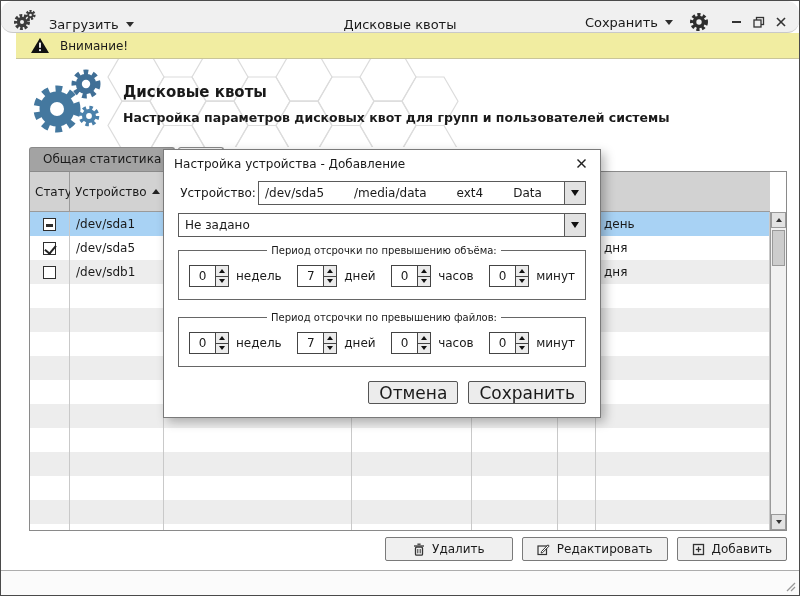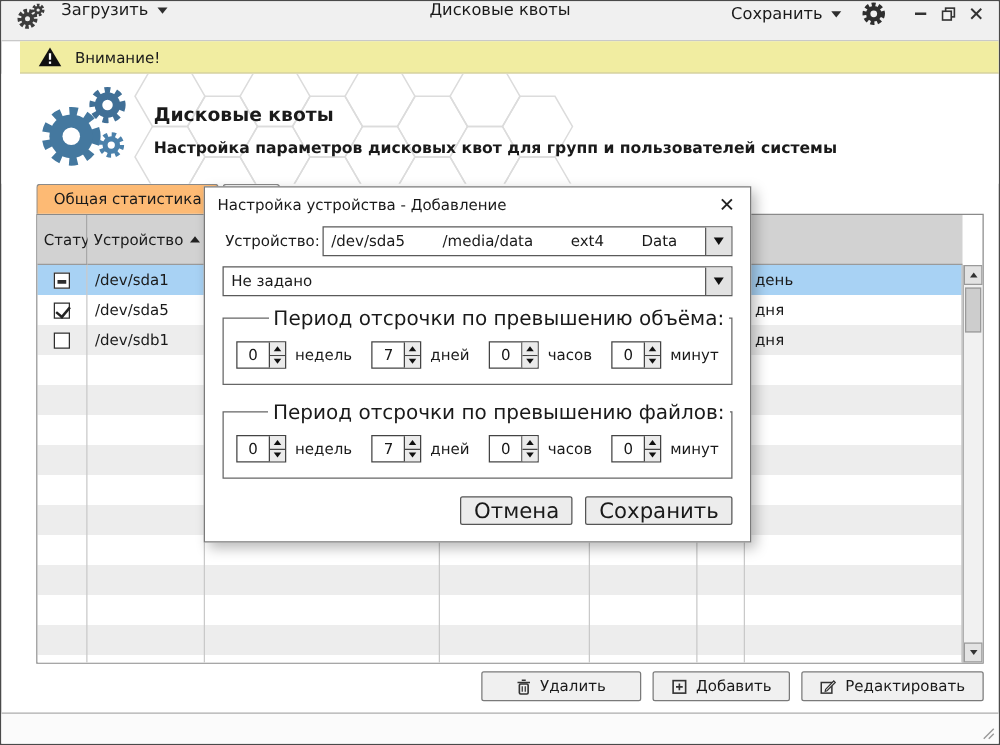--- a/index.html
+++ b/index.html
@@ -1,20 +1,20 @@
 <!DOCTYPE html>
 <html><head>
 <meta charset="utf-8">
 <style>
   html,body{margin:0;padding:0;background:#e9e9e9;font-family:"DejaVu Sans",sans-serif;}
   *{box-sizing:border-box;}
   .window{position:relative;width:800px;height:596px;background:#fff;border:1px solid #4a4a4a;overflow:hidden;color:#1a1a1a;}
 
   
-  .titlebar{position:absolute;left:0;top:0;right:0;height:32px;background:#f0f0f0;border-bottom:1px solid #c9c9c9;display:flex;align-items:flex-start;}
+  .titlebar{position:absolute;left:0;top:0;right:0;height:32px;background:#f0f0f0;border-bottom:1px solid #c9c9c9;display:flex;align-items:flex-end;border-radius:12px;}
   .app-icon{margin-left:12px;display:flex;align-items:center;}
   .tb-btn{display:flex;align-items:center;gap:7px;margin-left:12px;font-size:13px;cursor:default;}
   .tb-title{position:absolute;left:0;right:0;text-align:center;font-size:13px;pointer-events:none;}
   .tb-right{margin-left:auto;display:flex;align-items:center;gap:16px;margin-right:12px;}
   .winbtns{display:flex;align-items:center;gap:10px;margin-left:6px;}
   .caret-down{width:0;height:0;border-left:4px solid transparent;border-right:4px solid transparent;border-top:5px solid #2e2e2e;}
 
   
   .warning{position:absolute;left:15px;top:32px;right:0;height:26px;background:#f1eda1;border-bottom:1px solid #c9c59a;display:flex;align-items:center;}
   .warning .txt{margin-left:10px;font-size:12px;}
@@ -24,21 +24,21 @@
   .header{position:absolute;left:0;top:58px;right:0;height:88px;background:#fff;overflow:hidden;}
   .hexes{position:absolute;left:105px;top:0;}
   .hexes polygon{fill:none;stroke:#dcdcdc;stroke-width:1.2;}
   .logo{position:absolute;left:24px;top:4px;}
   .h-titles{position:absolute;left:122px;top:24px;}
   .h-title{font-size:15px;font-weight:bold;}
   .h-sub{font-size:12.5px;font-weight:bold;margin-top:9px;}
 
   
   .tabs{position:absolute;left:28px;top:146px;height:24px;display:flex;gap:3px;z-index:2;}
-  .tab{padding:0 13px;line-height:22px;font-size:12px;background:#fdba74;border:1px solid #8a8a8a;border-bottom:none;border-radius:3px 3px 0 0;}
+  .tab{padding:0 13px;line-height:22px;font-size:12px;background:#a3a3a3;border:1px solid #8a8a8a;border-bottom:none;border-radius:3px 3px 0 0;}
   .tab.active{background:#f4f4f4;}
 
   
   .table{position:absolute;left:28px;top:170px;width:758px;height:360px;border:1px solid #8a8a8a;background:#fff;}
   .thead{position:absolute;left:0;top:0;right:0;height:40px;display:grid;grid-template-columns:40px 94px 188px 120px 86px 38px 174px 16px;}
   .th{background:#d2d2d2;border-right:1px solid #9a9a9a;border-bottom:1px solid #9a9a9a;display:flex;align-items:center;font-size:12px;padding:2px 5px;gap:5px;}
   .th:last-child{border-right:none;}
   .th .two{line-height:15px;font-size:12px;}
   .sort{width:0;height:0;border-left:4px solid transparent;border-right:4px solid transparent;border-bottom:5px solid #222;}
   .tbody{position:absolute;left:0;top:40px;right:16px;bottom:0;overflow:hidden;}
@@ -80,21 +80,21 @@
   .frow{display:flex;align-items:center;margin-bottom:8px;}
   .flabel{font-size:12px;flex-shrink:0;}
   .flabel.l1{width:80px;}
   .flabel.l2{width:178px;}
   .combo{flex:1;height:24px;border:1px solid #5a5a5a;background:#fff;display:flex;align-items:center;padding-left:6px;}
   .combo-vals{display:flex;gap:30px;font-size:12px;}
   .combo-val{font-size:12px;}
   .combo-arrow{margin-left:auto;width:21px;height:100%;border-left:1px solid #5a5a5a;background:#e2e2e2;display:flex;align-items:center;justify-content:center;}
   .combo-arrow .car{width:0;height:0;border-left:4.5px solid transparent;border-right:4.5px solid transparent;border-top:6px solid #111;}
   fieldset.grp{border:1px solid #666;margin:6px 0 0 0;padding:9px 8px 12px 8px;}
-  fieldset.grp legend{font-size:16px;padding:0 4px;margin-left:17px;}
+  fieldset.grp legend{font-size:10px;padding:0 4px;margin-left:2px;}
   .spin-row{display:flex;align-items:center;justify-content:space-between;padding:0 2px;}
   .unit{display:flex;align-items:center;gap:7px;}
   .unit-lbl{font-size:12px;}
   .spin{width:40px;height:22px;border:1px solid #444;background:#fff;display:flex;}
   .spin .val{flex:1;display:flex;align-items:center;justify-content:center;font-size:12px;}
   .spin .btns{width:13px;border-left:1px solid #444;display:flex;flex-direction:column;}
   .spin .sb{flex:1;background:#ebebeb;display:flex;align-items:center;justify-content:center;}
   .spin .sb.u{border-bottom:1px solid #444;}
   .spin .sb .t-up{width:0;height:0;border-left:3px solid transparent;border-right:3px solid transparent;border-bottom:4px solid #111;}
   .spin .sb .t-dn{width:0;height:0;border-left:3px solid transparent;border-right:3px solid transparent;border-top:4px solid #111;}
@@ -375,34 +375,34 @@
     <div class="act-btn del">
       <svg width="12" height="13" viewBox="0 0 12 13">
         <line x1="1" y1="3" x2="11" y2="3" stroke="#333" stroke-width="1.3"></line>
         <line x1="4.4" y1="1.2" x2="7.6" y2="1.2" stroke="#333" stroke-width="1.3"></line>
         <rect x="2.5" y="4.2" width="7" height="8" rx="1" fill="none" stroke="#333" stroke-width="1.3"></rect>
         <line x1="4.8" y1="6" x2="4.8" y2="10.3" stroke="#333" stroke-width="1"></line>
         <line x1="7.2" y1="6" x2="7.2" y2="10.3" stroke="#333" stroke-width="1"></line>
       </svg>
       <span>Удалить</span>
     </div>
+    <div class="act-btn edit">
+      <svg width="13" height="13" viewBox="0 0 13 13">
+        <rect x="1" y="3" width="8.5" height="8.5" fill="none" stroke="#333" stroke-width="1.2"></rect>
+        <path d="M4.5 8.5 L11 1.8 L12.2 3 L5.6 9.6 L4.2 10 Z" fill="#fff" stroke="#333" stroke-width="1"></path>
+      </svg>
+      <span>Редактировать</span>
+    </div>
     <div class="act-btn">
       <svg width="13" height="13" viewBox="0 0 13 13">
         <rect x="1.5" y="1.5" width="10" height="10" fill="none" stroke="#333" stroke-width="1.3"></rect>
         <line x1="6.5" y1="3.8" x2="6.5" y2="9.2" stroke="#333" stroke-width="1.3"></line>
         <line x1="3.8" y1="6.5" x2="9.2" y2="6.5" stroke="#333" stroke-width="1.3"></line>
       </svg>
       <span>Добавить</span>
-    </div>
-    <div class="act-btn edit">
-      <svg width="13" height="13" viewBox="0 0 13 13">
-        <rect x="1" y="3" width="8.5" height="8.5" fill="none" stroke="#333" stroke-width="1.2"></rect>
-        <path d="M4.5 8.5 L11 1.8 L12.2 3 L5.6 9.6 L4.2 10 Z" fill="#fff" stroke="#333" stroke-width="1"></path>
-      </svg>
-      <span>Редактировать</span>
     </div>
   </div>
 
   <div class="statusbar">
     <svg class="grip" width="13" height="13" viewBox="0 0 13 13">
       <line x1="4" y1="12" x2="12" y2="4" stroke="#999" stroke-width="1.2"></line>
       <line x1="8" y1="12" x2="12" y2="8" stroke="#999" stroke-width="1.2"></line>
     </svg>
   </div>
 

